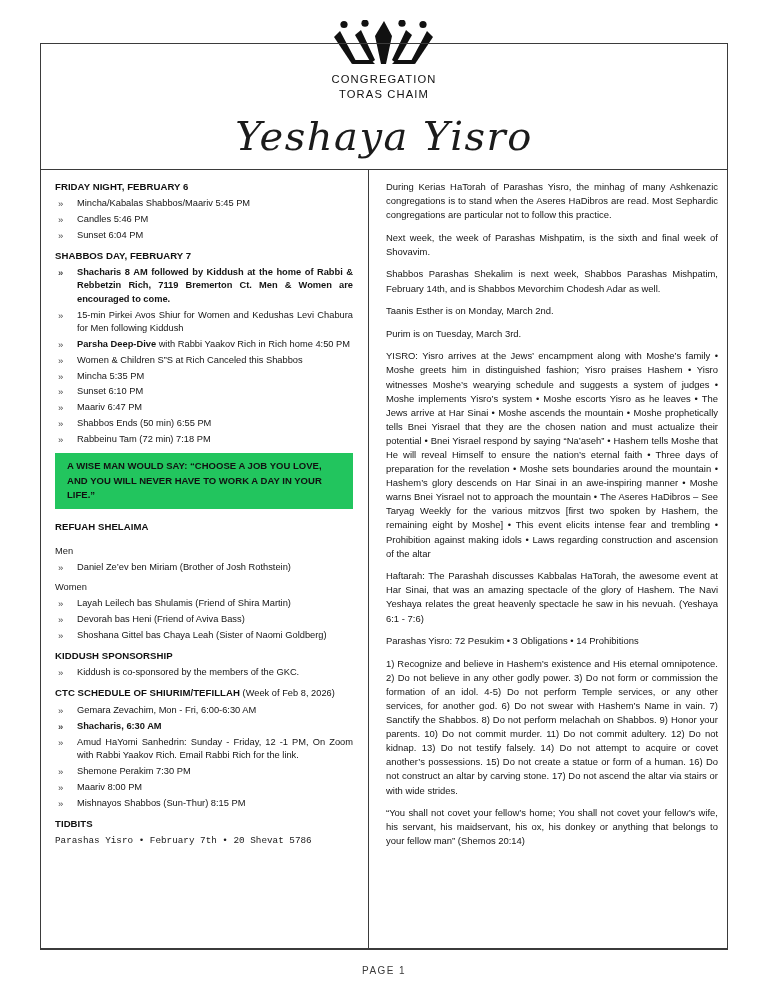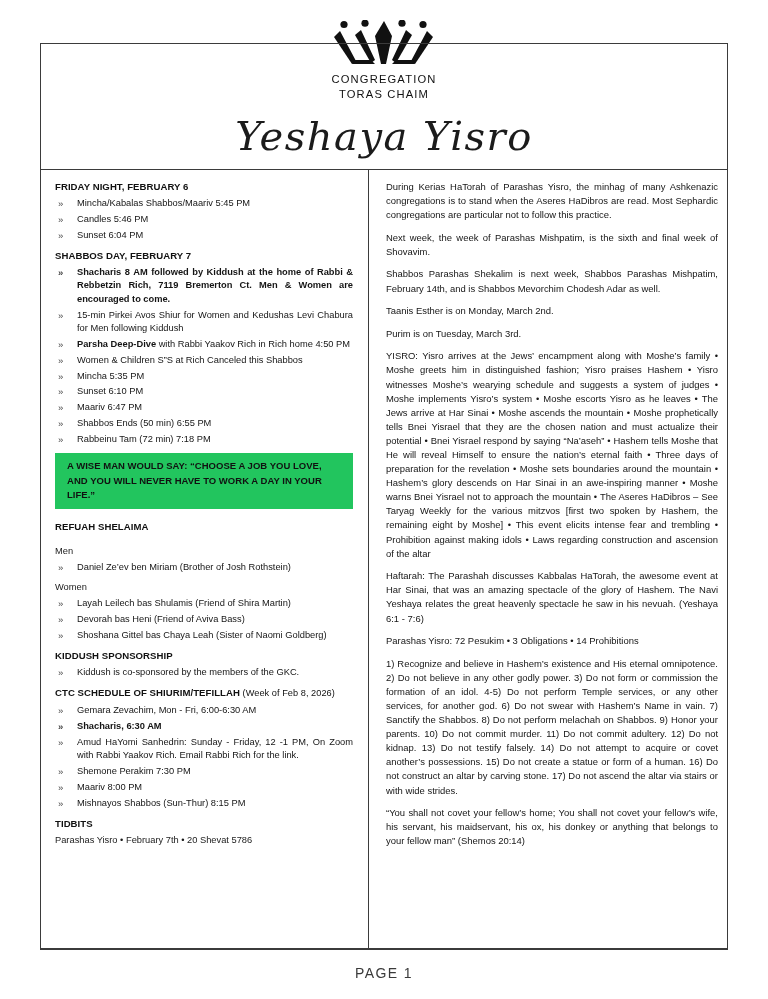--- a/index.html
+++ b/index.html
@@ -158,20 +158,21 @@
 
   .plain-label {
     margin: 12px 0 3px 0;
     font-size: 9.3px;
     line-height: 13.3px;
   }
   .plain-line {
     margin: 0;
     font-size: 9.3px;
     line-height: 13.3px;
+    font-family: Liberation Mono, monospace;
   }
 
   .quote {
     background: #22c55e;
     padding: 6px 9px 7px 12px;
     margin: 3px 0 11px 0;
     font-weight: bold;
     font-size: 9.5px;
     line-height: 14.2px;
     letter-spacing: 0.02px;
@@ -197,21 +198,21 @@
     top: 949px;
     width: 688px;
     height: 1.3px;
     background: #3b3b3b;
   }
   .footer {
     position: absolute;
     left: 0; right: 0;
     top: 965px;
     text-align: center;
-    font-size: 14px;
+    font-size: 10px;
     letter-spacing: 1.4px;
     color: #3a3a3a;
   }
 </style>
 </head>
 <body>
 
 <div class="page">
 
   <div class="masthead">

